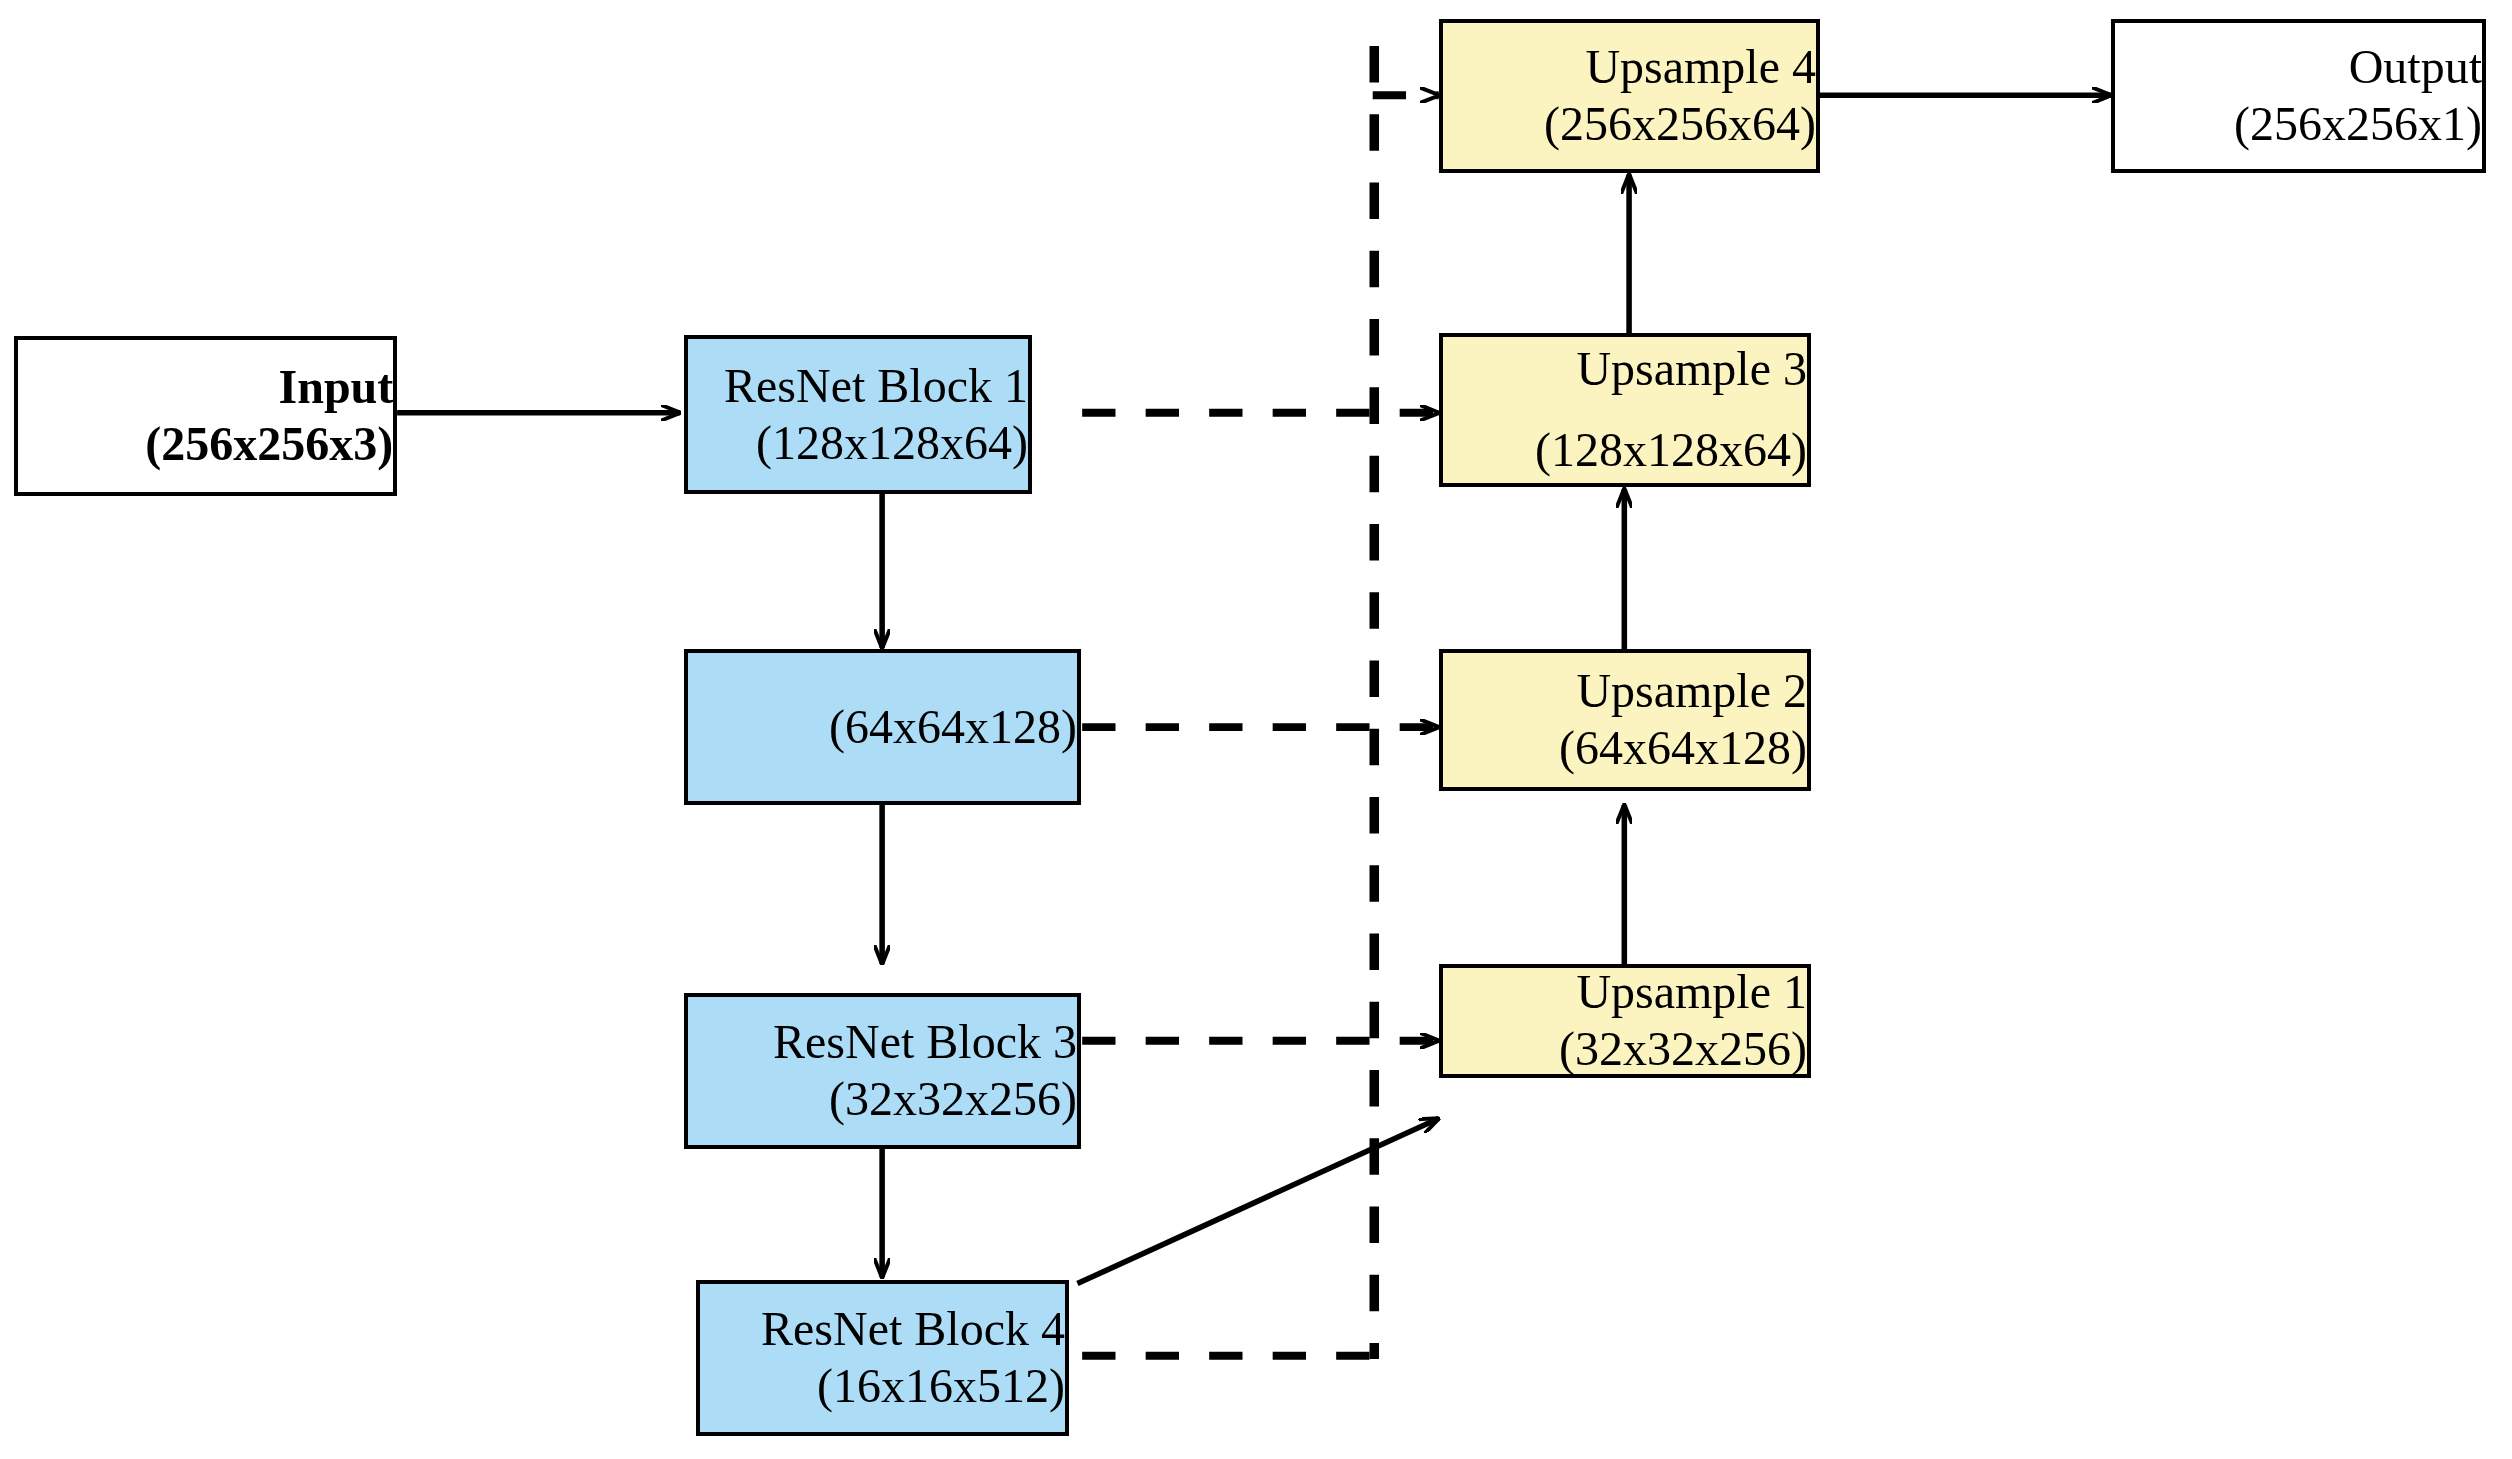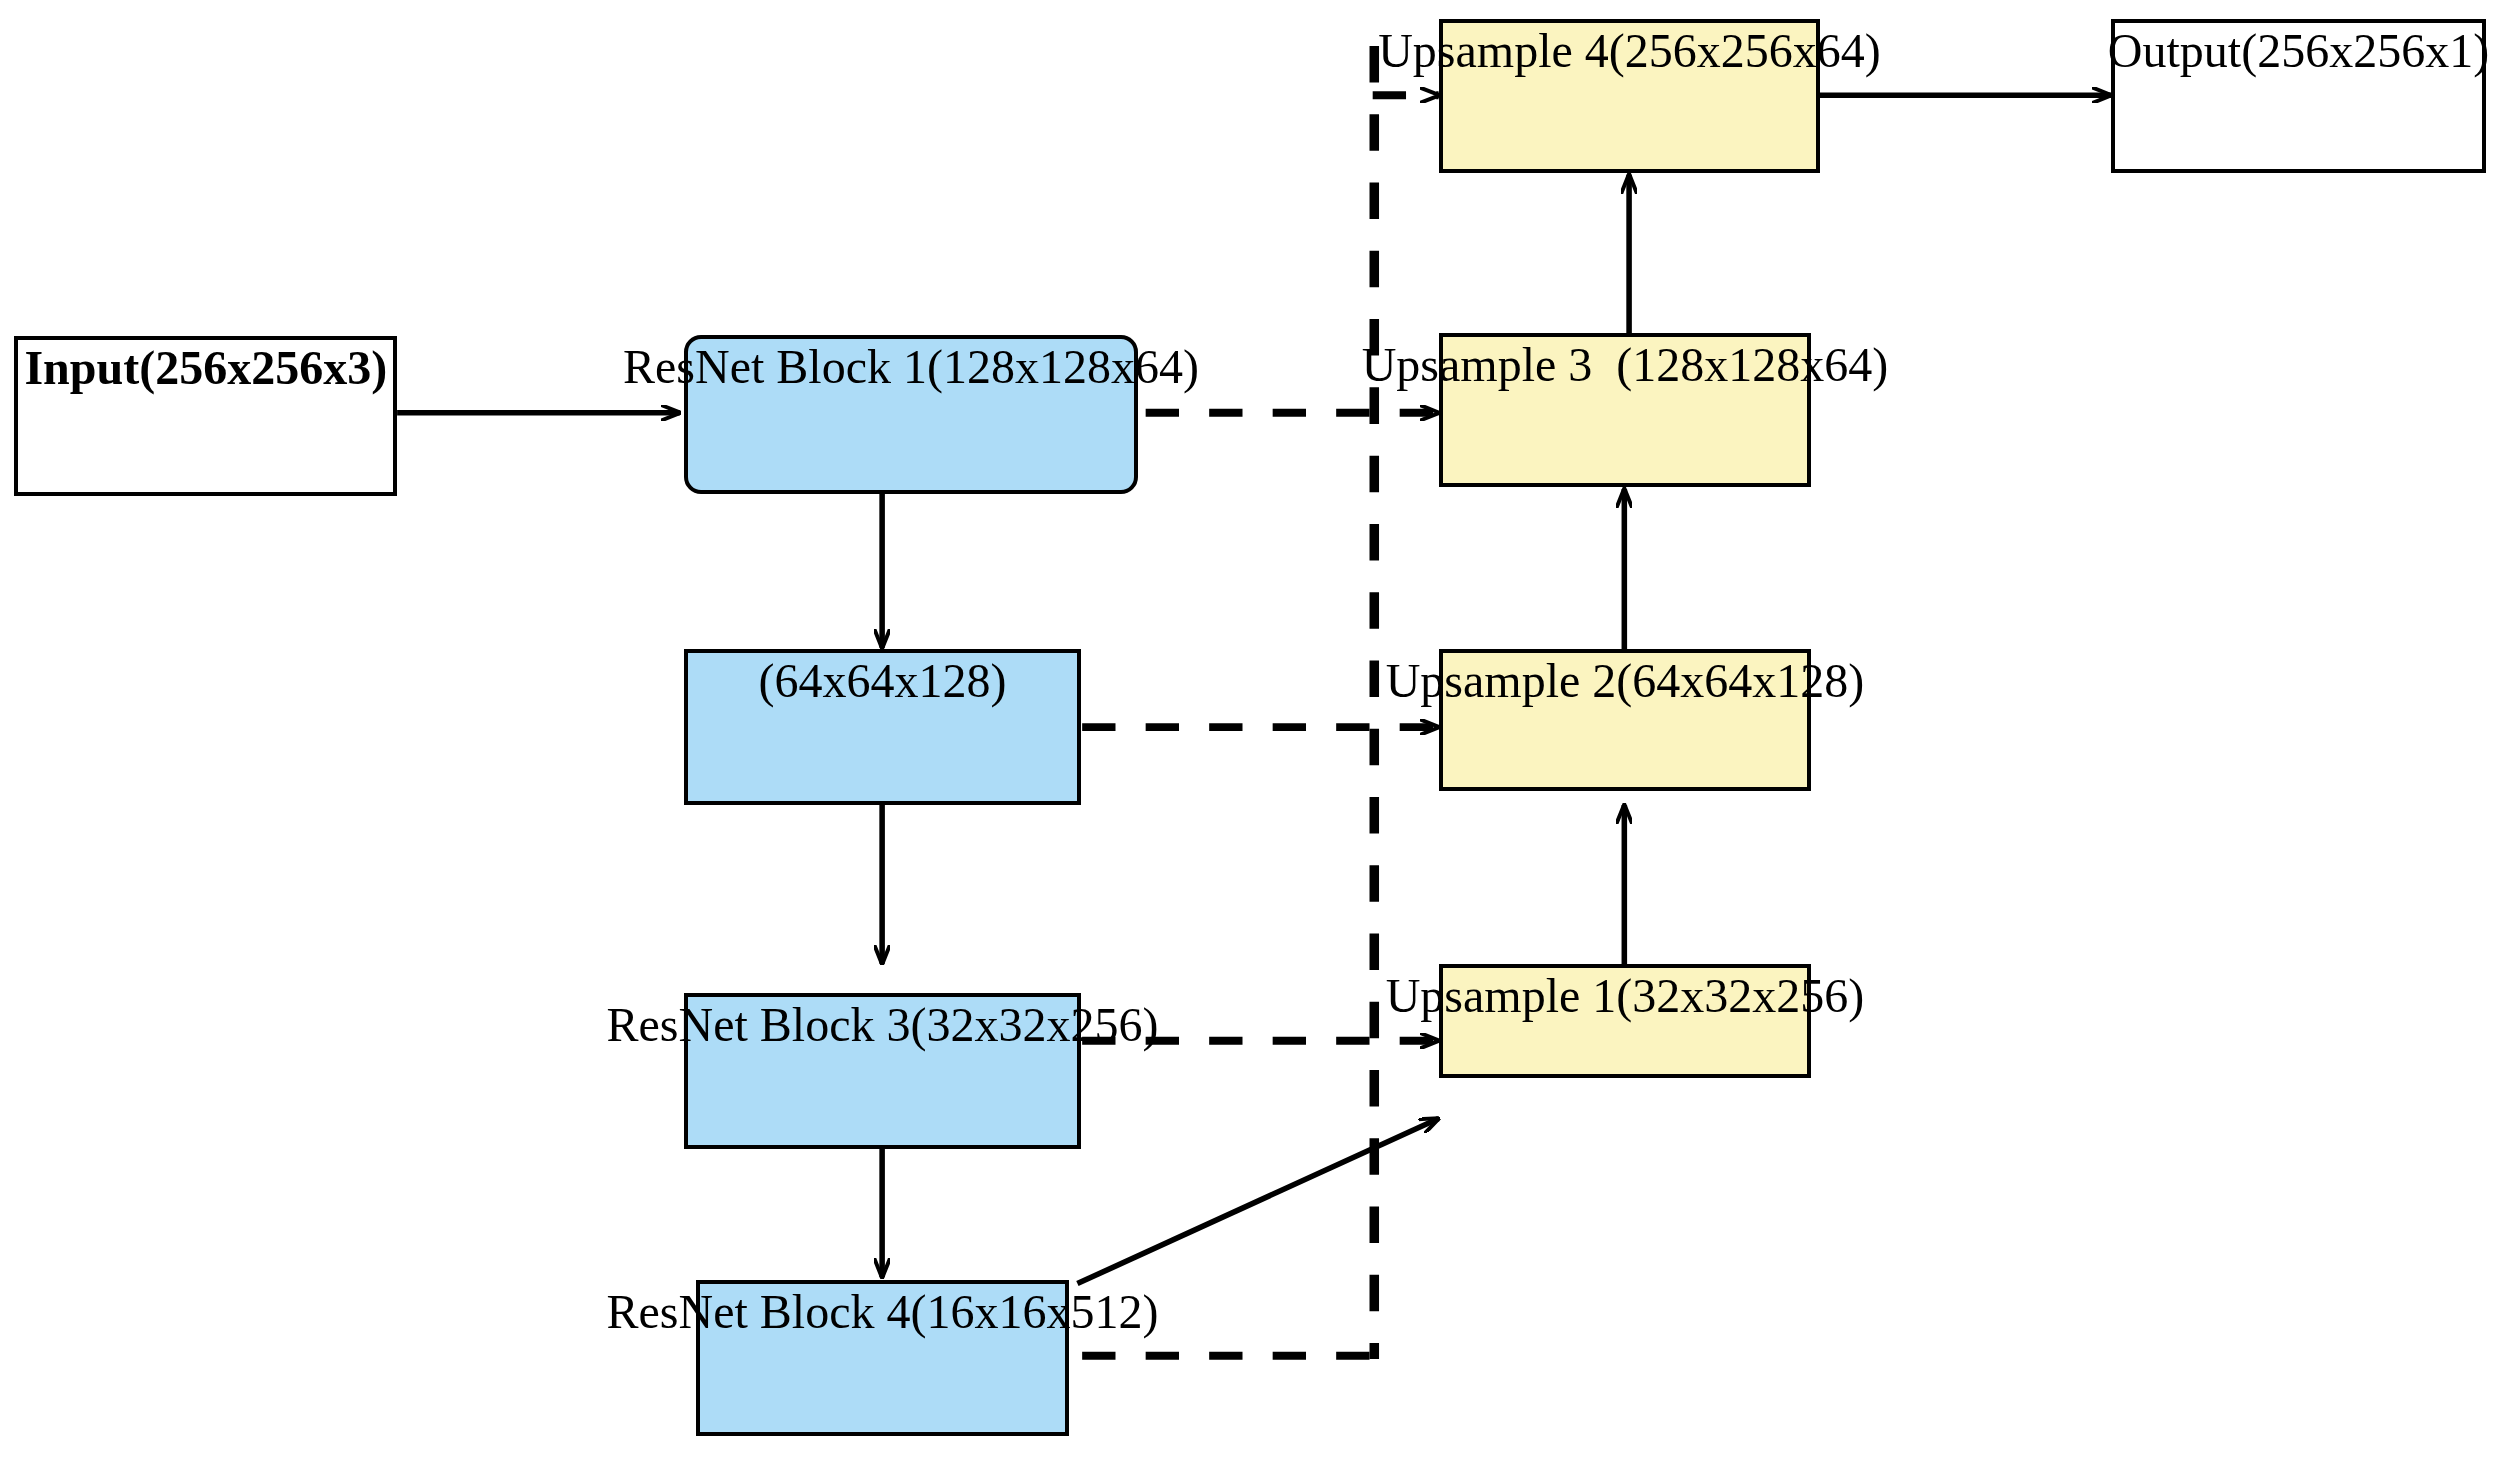--- a/index.html
+++ b/index.html
@@ -10,22 +10,22 @@
     overflow:hidden;
     font-family:"Liberation Serif","DejaVu Serif",serif;
   }
   #edges{position:absolute;left:0;top:0;width:2512px;height:1459px;}
   .node{
     position:absolute;
     box-sizing:border-box;
     border:4.8px solid #000000;
     background:#ffffff;
     display:flex;
-    flex-direction:row;
-    align-items:flex-start;
+    flex-direction:column;
+    align-items:flex-end;
     justify-content:center;
     line-height:1.18;
     color:#000000;
   }
   .node .ln1{font-size:48px;white-space:nowrap;}
   .node .ln2{font-size:48px;white-space:nowrap;}
   .enc{background:#addcf7;}
   .dec{background:#fbf4c0;}
   .plain{background:#ffffff;}
 </style>
@@ -73,21 +73,21 @@
     <line x1="1363" y1="1708" x2="1733" y2="1708" stroke="#000" stroke-width="10" stroke-dasharray="42,38"></line>
 
     <line x1="1729" y1="120" x2="1812" y2="120" stroke="#000" stroke-width="10" stroke-dasharray="42,38" marker-end="url(#ahDash)"></line>
   </svg>
 
   <div class="node plain" style="left:14.3px;top:336px;width:383px;height:160px;font-weight:bold;">
     <div class="ln1">Input</div>
     <div class="ln2">(256x256x3)</div>
   </div>
 
-  <div class="node enc" style="left:684px;top:335px;width:454px;height:159px;border-radius:17px;">
+  <div class="node enc" style="left:684px;top:335px;width:348px;height:159px;">
     <div class="ln1">ResNet Block 1</div>
     <div class="ln2">(128x128x64)</div>
   </div>
 
   <div class="node enc" style="left:684px;top:649px;width:397px;height:156px;">
     <div class="ln2">(64x64x128)</div>
   </div>
 
   <div class="node enc" style="left:684px;top:966px;width:397px;height:156px;margin-top:27px;">
     <div class="ln1">ResNet Block 3</div>

